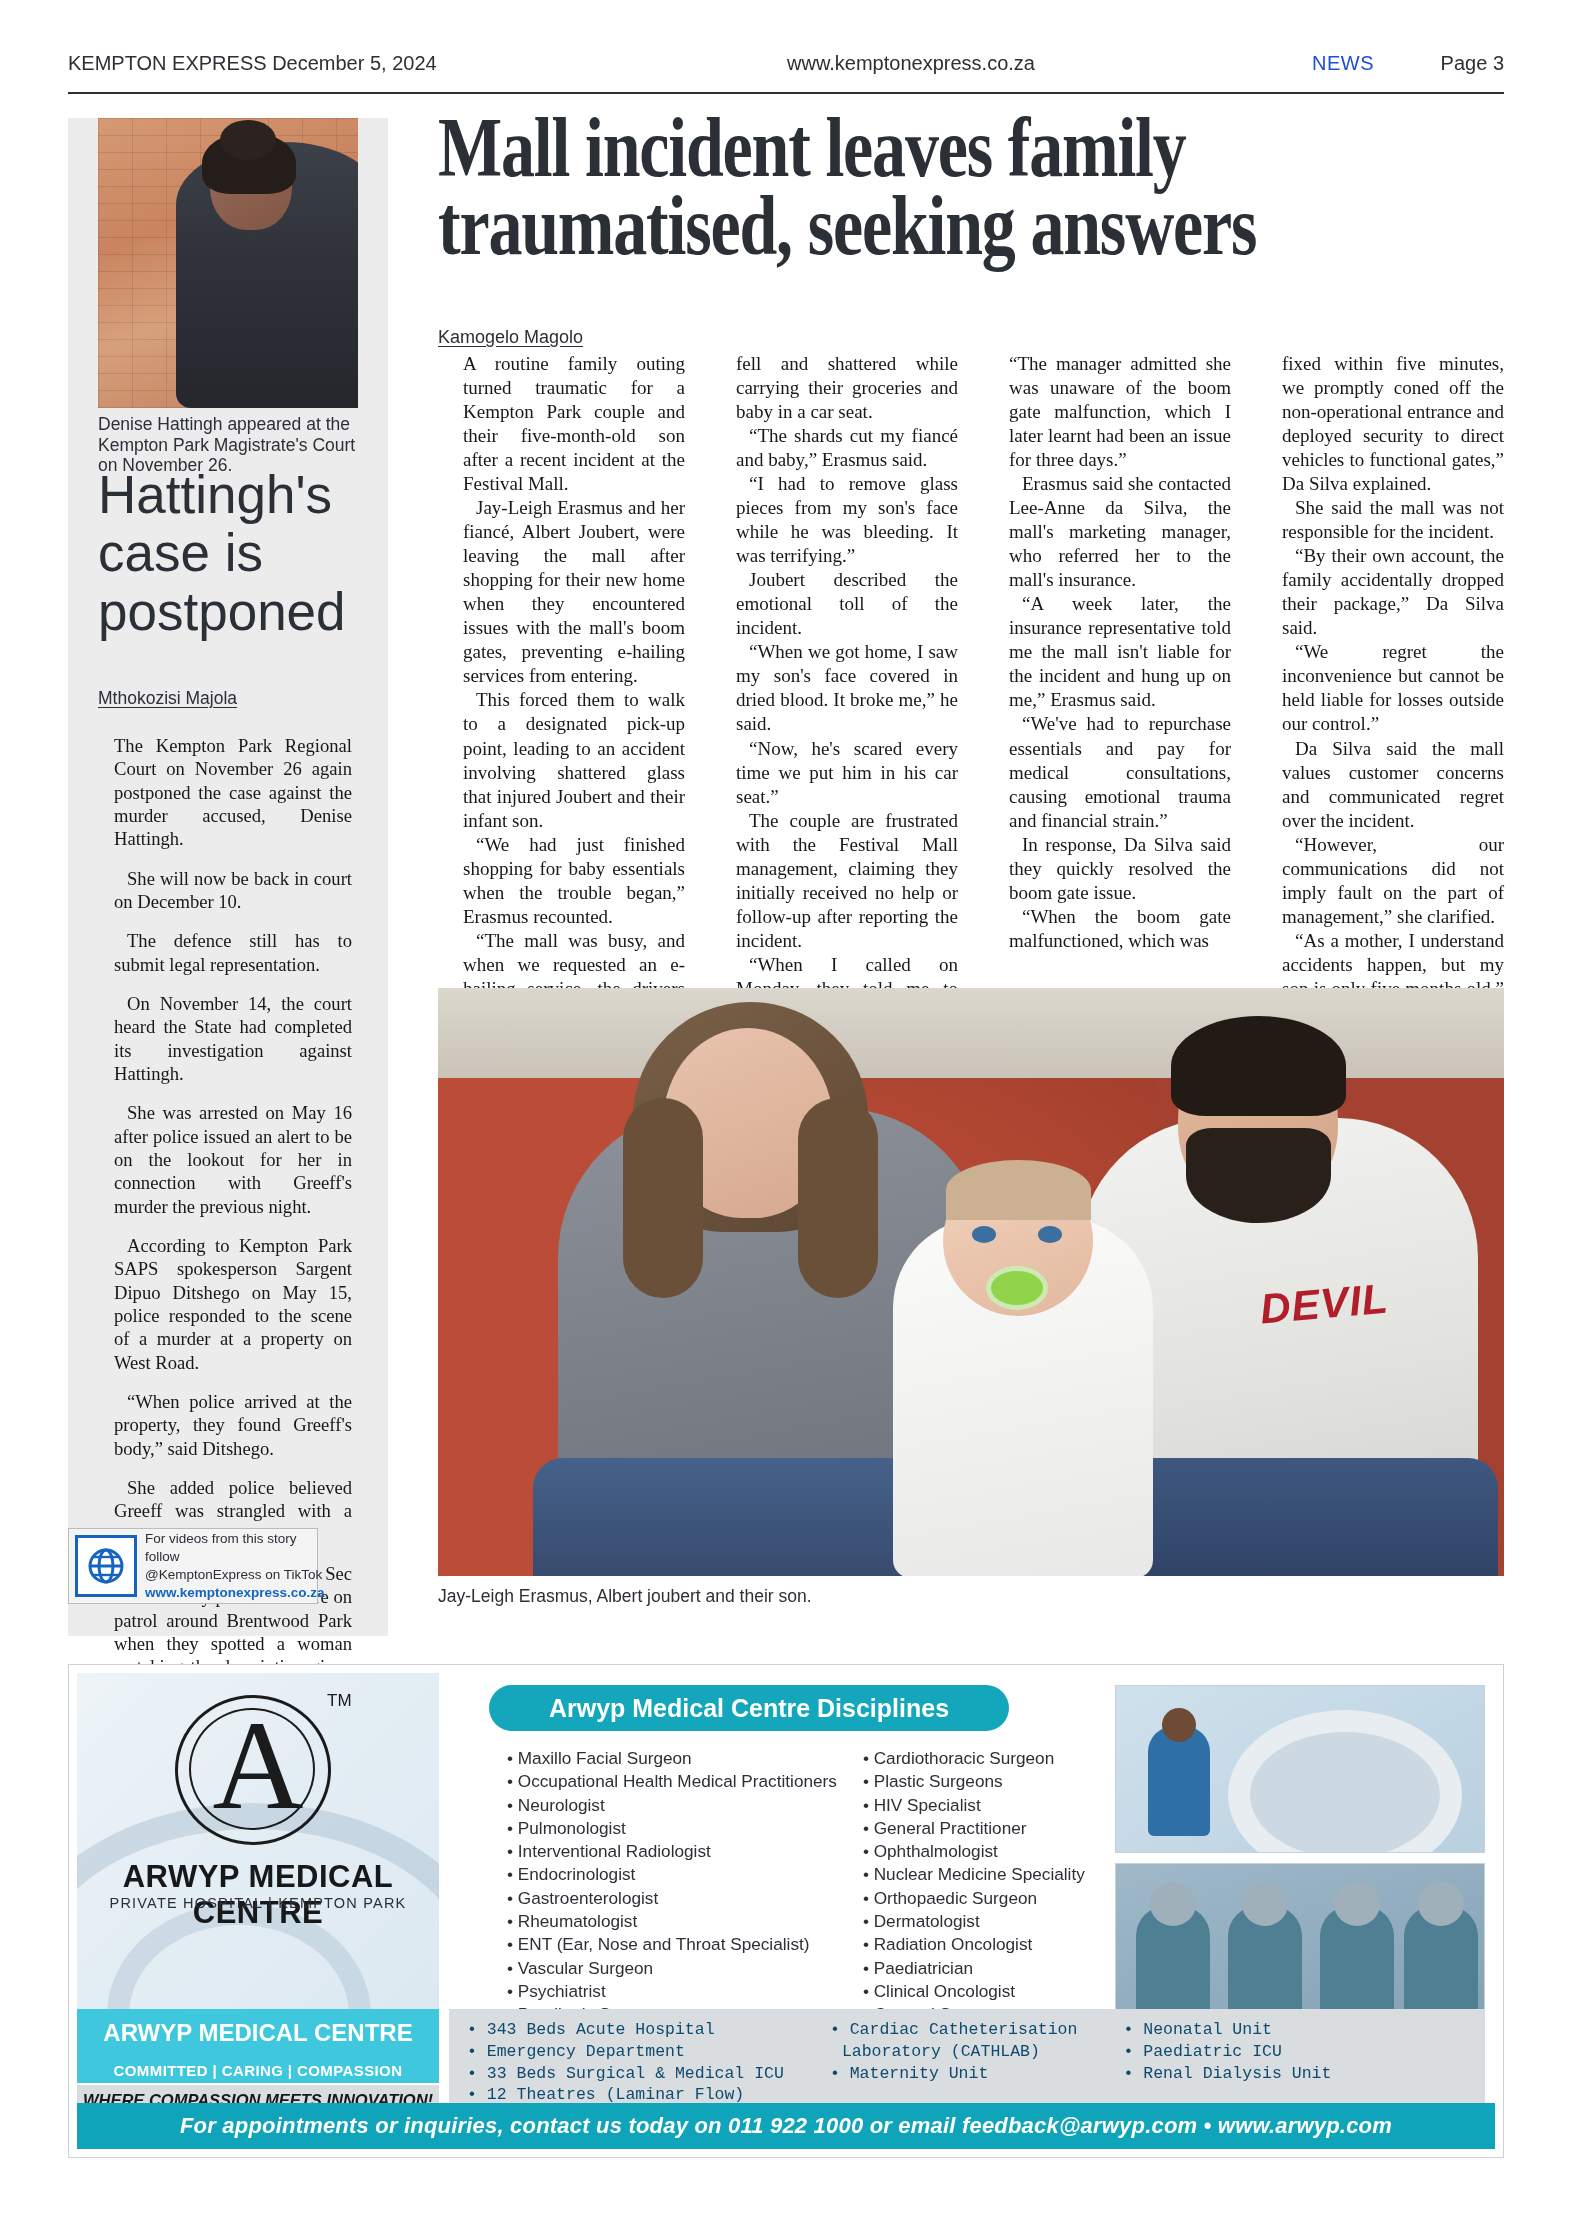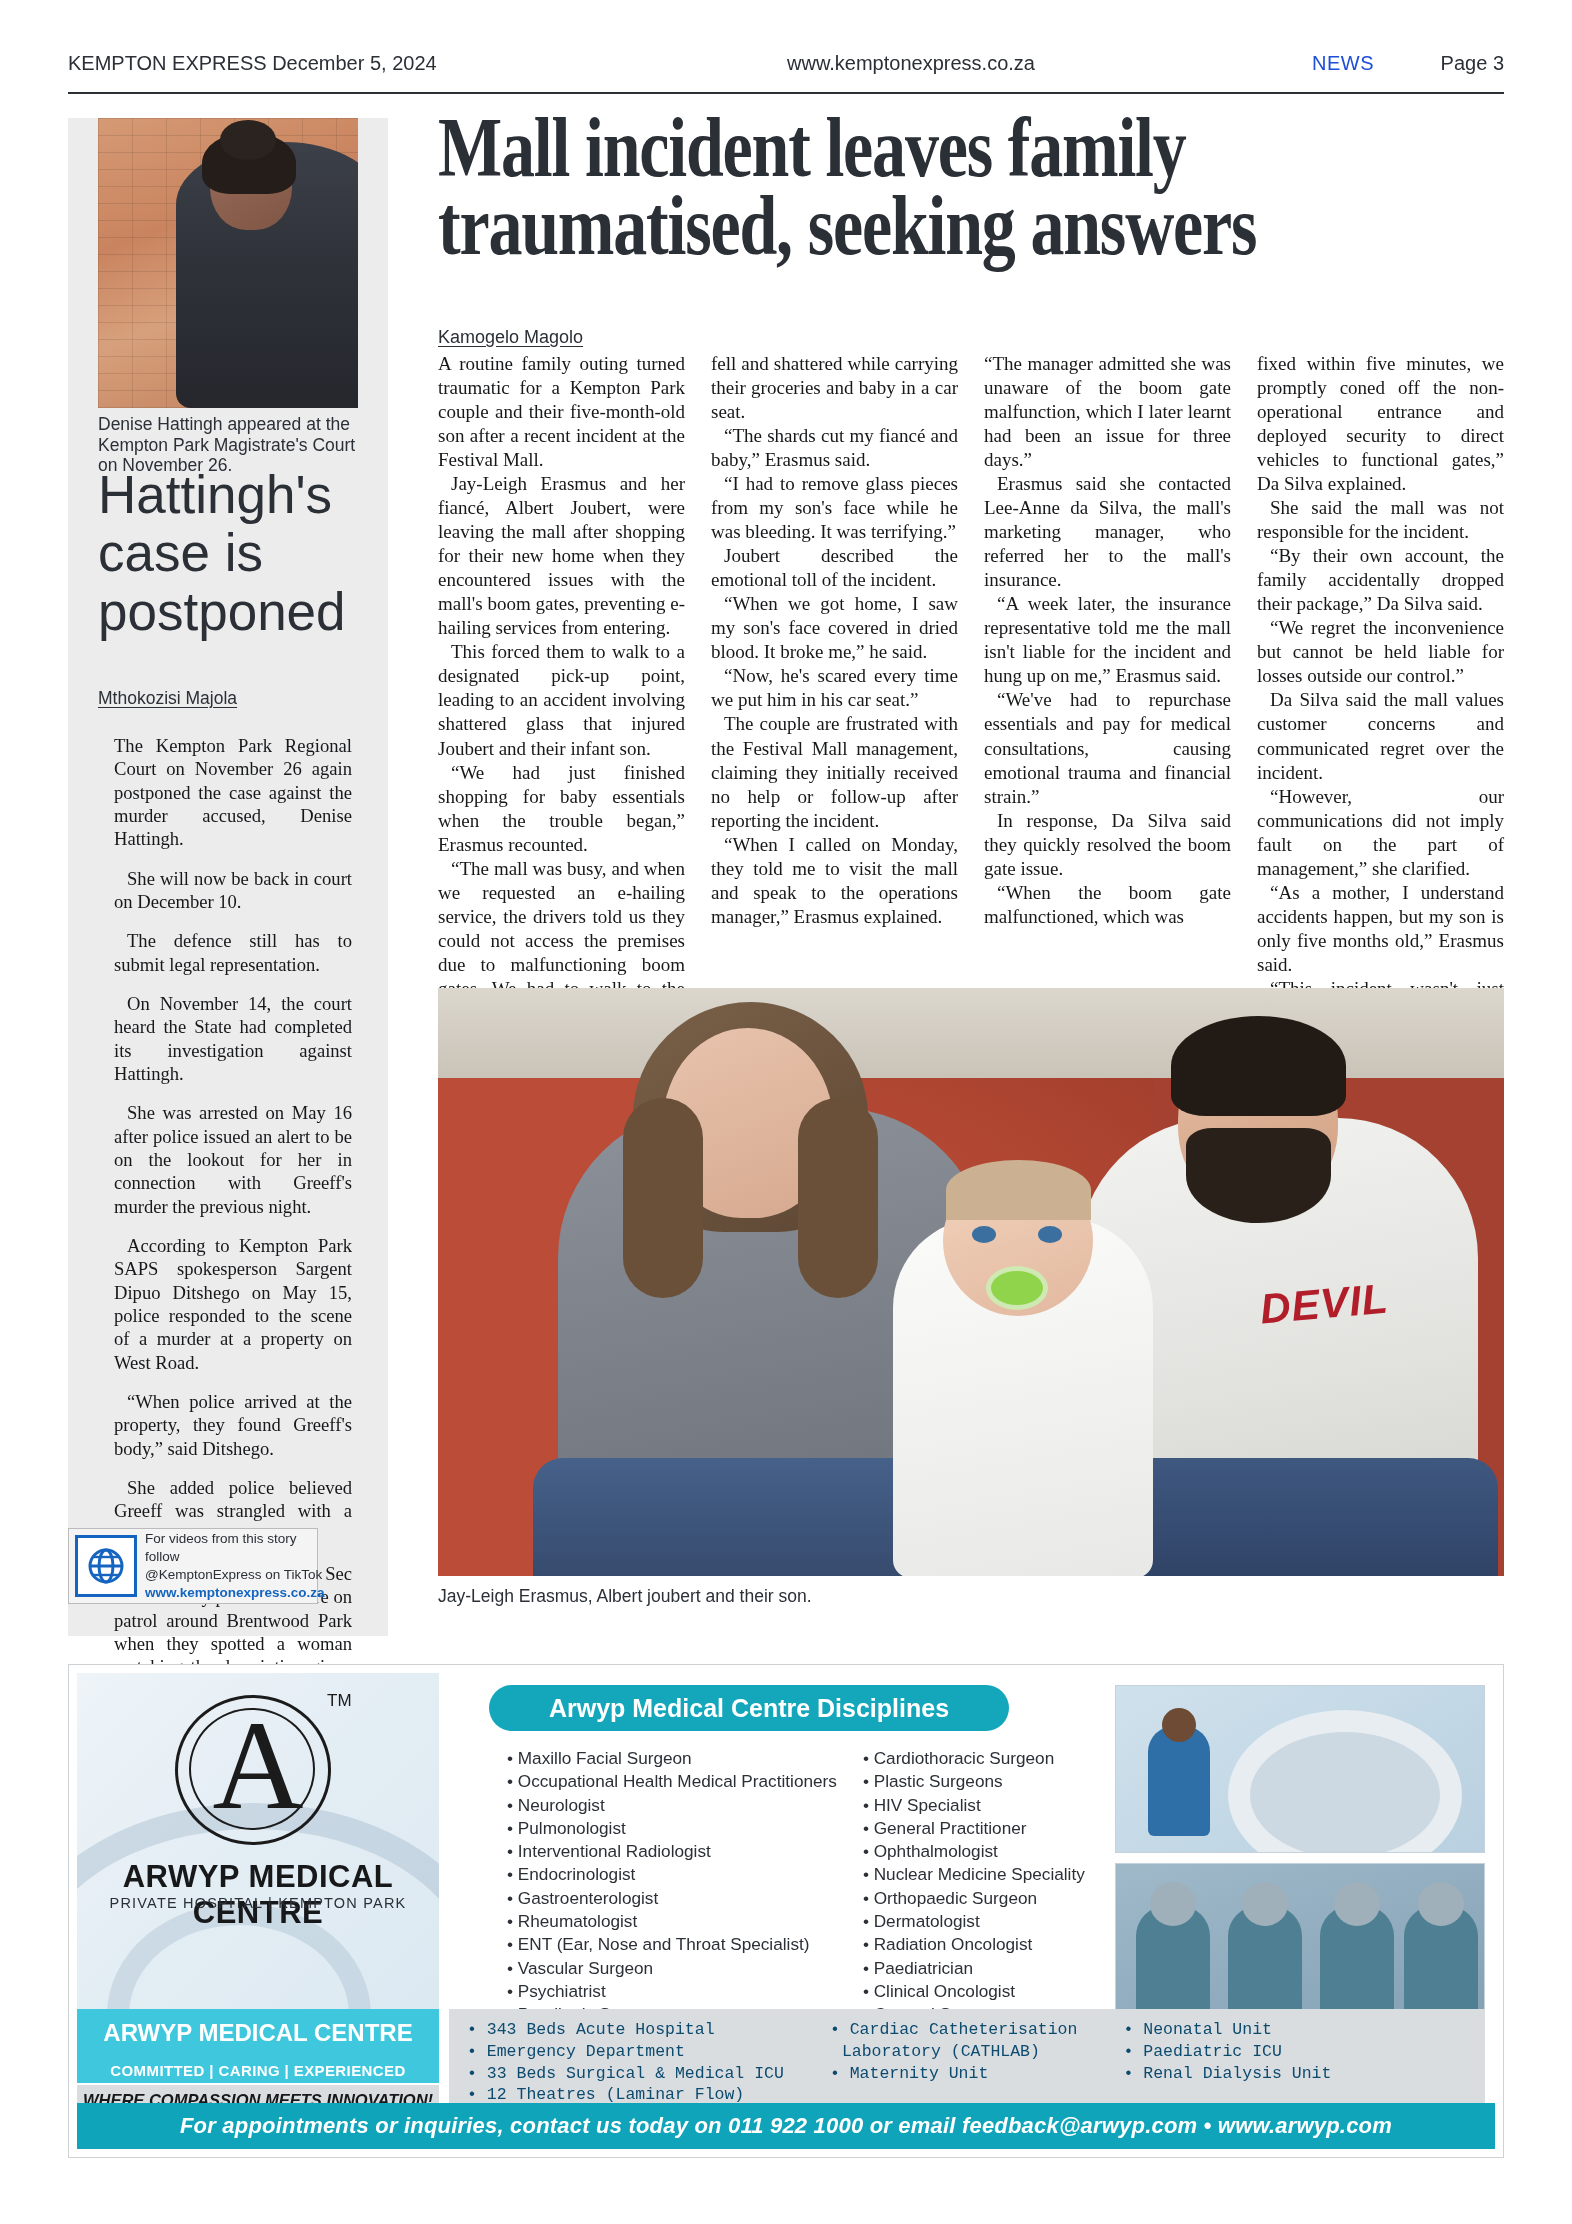--- a/index.html
+++ b/index.html
@@ -123,21 +123,21 @@
     font-family:"Liberation Sans",sans-serif;
     font-size:18px;color:#2b2f36;
     text-decoration:underline;text-underline-offset:3px;
   }
   .cols{
     position:absolute;left:438px;top:352px;width:1066px;
     display:flex;gap:26px;
     font-family:"Liberation Serif",serif;
     font-size:19px;line-height:1.265;color:#17181a;
   }
-  .col{width:252px;text-align:justify;}
+  .col{width:252px;text-align:justify;margin-left:25px;}
   .col p{margin:0;}
   .col p + p{text-indent:13px;}
   .col.c1{height:630px;}
   .col.c2{height:545px;}
   .col.c3{height:545px;}
   .col.c4{height:660px;}
 
   
   .mainphoto{
     position:absolute;left:438px;top:988px;width:1066px;height:588px;
@@ -521,21 +521,21 @@
           <div class="surg" style="left:112px"></div>
           <div class="sh" style="left:126px"></div>
           <div class="surg" style="left:204px"></div>
           <div class="sh" style="left:218px"></div>
           <div class="surg" style="left:288px"></div>
           <div class="sh" style="left:302px"></div>
         </div>
       </div>
 
       <div class="ad-footbrand">ARWYP MEDICAL CENTRE</div>
-      <div class="ad-footbrand2">COMMITTED | CARING | EXPERIENCED</div>
+      <div class="ad-footbrand2">COMMITTED | CARING | COMPASSION</div>
       <div class="ad-foottag">WHERE COMPASSION MEETS INNOVATION!</div>
 
       <div class="ad-features">
         <ul>
           <li class="bul">343 Beds Acute Hospital</li>
           <li class="bul">Emergency Department</li>
           <li class="bul">33 Beds Surgical &amp; Medical ICU</li>
           <li class="bul">12 Theatres (Laminar Flow)</li>
         </ul>
         <ul>

